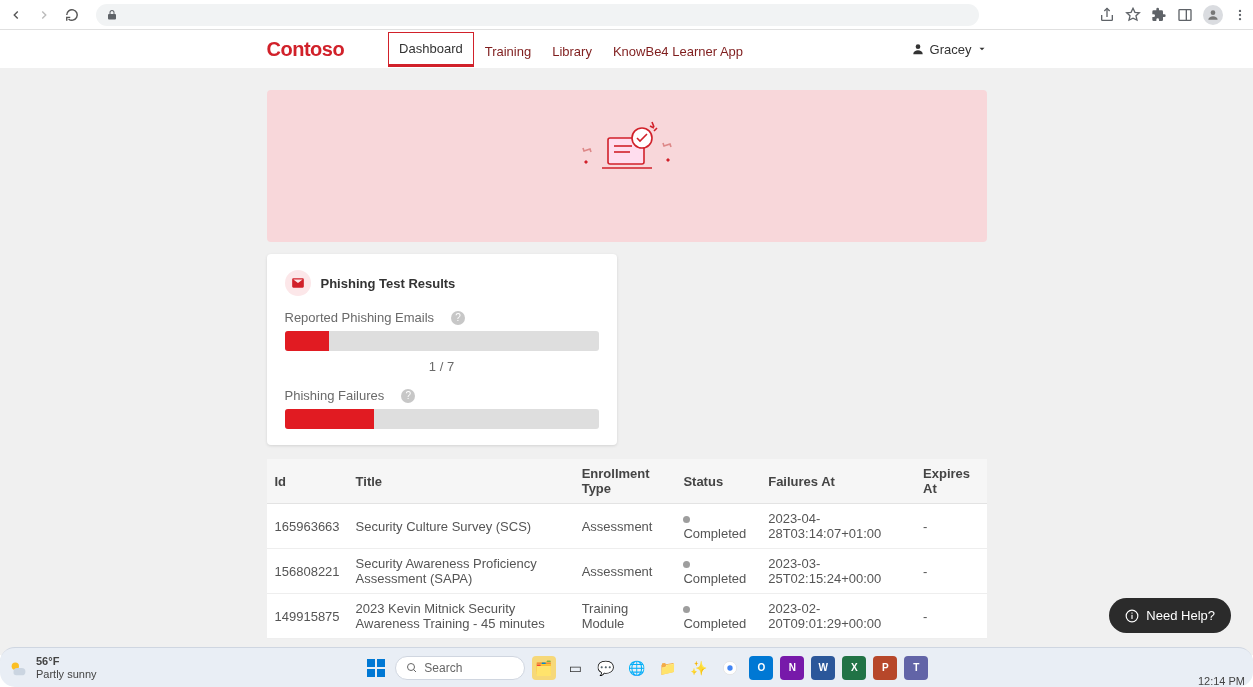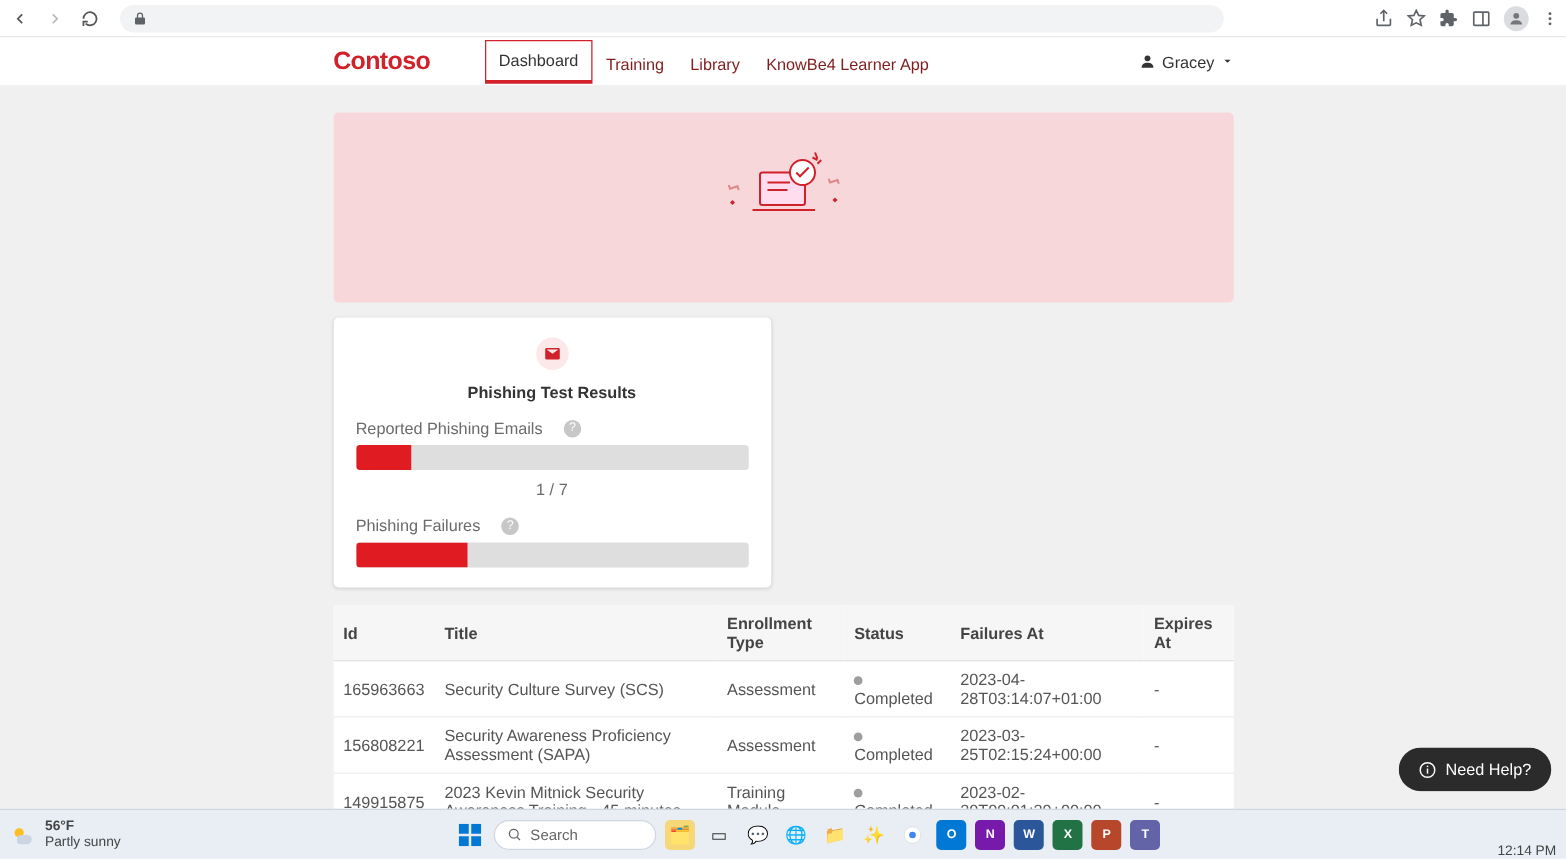--- a/index.html
+++ b/index.html
@@ -17,35 +17,35 @@
   .tabs{display:flex;gap:1px;align-items:flex-end;margin-left:20px;}
   .tab{padding:8px 10px;color:#7f1d1d;font-size:13px;cursor:pointer;}
   .tab.active{border:1px solid #d1212a;border-bottom:3px solid #d1212a;color:#333;}
   .user-menu{display:flex;align-items:center;gap:5px;color:#333;cursor:pointer;}
   .content-bg{background:#f0f0f0;padding:22px 0 16px 0;}
   .container{width:720px;margin:0 auto;}
   .banner{background:#f8d7da;border-radius:4px;padding:30px 40px 46px 40px;text-align:center;color:#5a373a;}
   .banner-text{max-width:450px;margin:0 auto;color:#55383a;line-height:1.3;}
   .illus{margin:0 auto 16px auto;display:flex;justify-content:center;}
   .card{background:#fff;border-radius:4px;box-shadow:0 1px 3px rgba(0,0,0,.12);padding:16px 18px;width:350px;margin-top:12px;}
-  .card-title{display:flex;align-items:center;gap:10px;font-weight:700;color:#333;flex-direction:column;}
+  .card-title{display:flex;align-items:center;gap:10px;font-weight:700;color:#333;}
   .card-title .env{width:26px;height:26px;border-radius:50%;background:#fce7e9;display:flex;align-items:center;justify-content:center;color:#d1212a;}
   .metric-label{margin-top:14px;color:#6a6a6a;display:flex;align-items:center;gap:17px;}
   .q{display:inline-flex;width:14px;height:14px;border-radius:50%;background:#c7c7c7;color:#fff;font-size:10px;align-items:center;justify-content:center;}
   .bar{height:20px;background:#dedede;border-radius:3px;margin-top:6px;overflow:hidden;}
   .bar-fill{height:100%;background:#e11b22;}
   .frac{color:#6a6a6a;margin-top:8px;text-align:center;}
   .table-wrap{margin-top:14px;}
   table{width:100%;border-collapse:collapse;background:#fff;}
   th{background:#f6f6f6;text-align:left;padding:7px 8px;font-weight:700;color:#444;border-bottom:1px solid #e3e3e3;}
   td{padding:7px 8px;border-bottom:1px solid #eee;color:#555;}
   .status-dot{display:inline-block;width:7px;height:7px;border-radius:50%;background:#9e9e9e;margin-right:5px;}
-  .help-pill{position:fixed;right:12px;bottom:54px;background:#2b2b2b;color:#fff;border-radius:22px;padding:10px 16px;display:flex;align-items:center;gap:7px;font-size:13px;cursor:pointer;}
+  .help-pill{position:fixed;right:22px;bottom:54px;background:#2b2b2b;color:#fff;border-radius:22px;padding:10px 16px;display:flex;align-items:center;gap:7px;font-size:13px;cursor:pointer;}
   
-  .taskbar{position:fixed;bottom:0;left:0;right:0;height:40px;background:#e9eef5;border-top:1px solid #cfd6e1;display:flex;align-items:center;padding:0 8px;justify-content:space-between;}
+  .taskbar{position:fixed;bottom:0;left:0;right:0;height:40px;background:#e9eef5;border-top:1px solid #cfd6e1;display:flex;align-items:center;padding:0 8px;justify-content:space-between;border-radius:15px;}
   .weather{display:flex;align-items:center;gap:6px;font-size:11px;color:#444;line-height:1.1;}
   .tb-center{display:flex;align-items:flex-start;gap:7px;}
   .tb-search{display:flex;align-items:center;gap:6px;background:#fff;border:1px solid #d0d6e0;border-radius:16px;padding:4px 10px;width:130px;color:#666;font-size:12px;}
   .tb-icon{width:24px;height:24px;border-radius:4px;display:flex;align-items:center;justify-content:center;font-size:14px;}
   .tb-right{display:flex;align-items:center;gap:2px;font-size:11px;color:#444;text-align:right;}
   svg{display:block;}
 </style>
 </head>
 <body>
 

